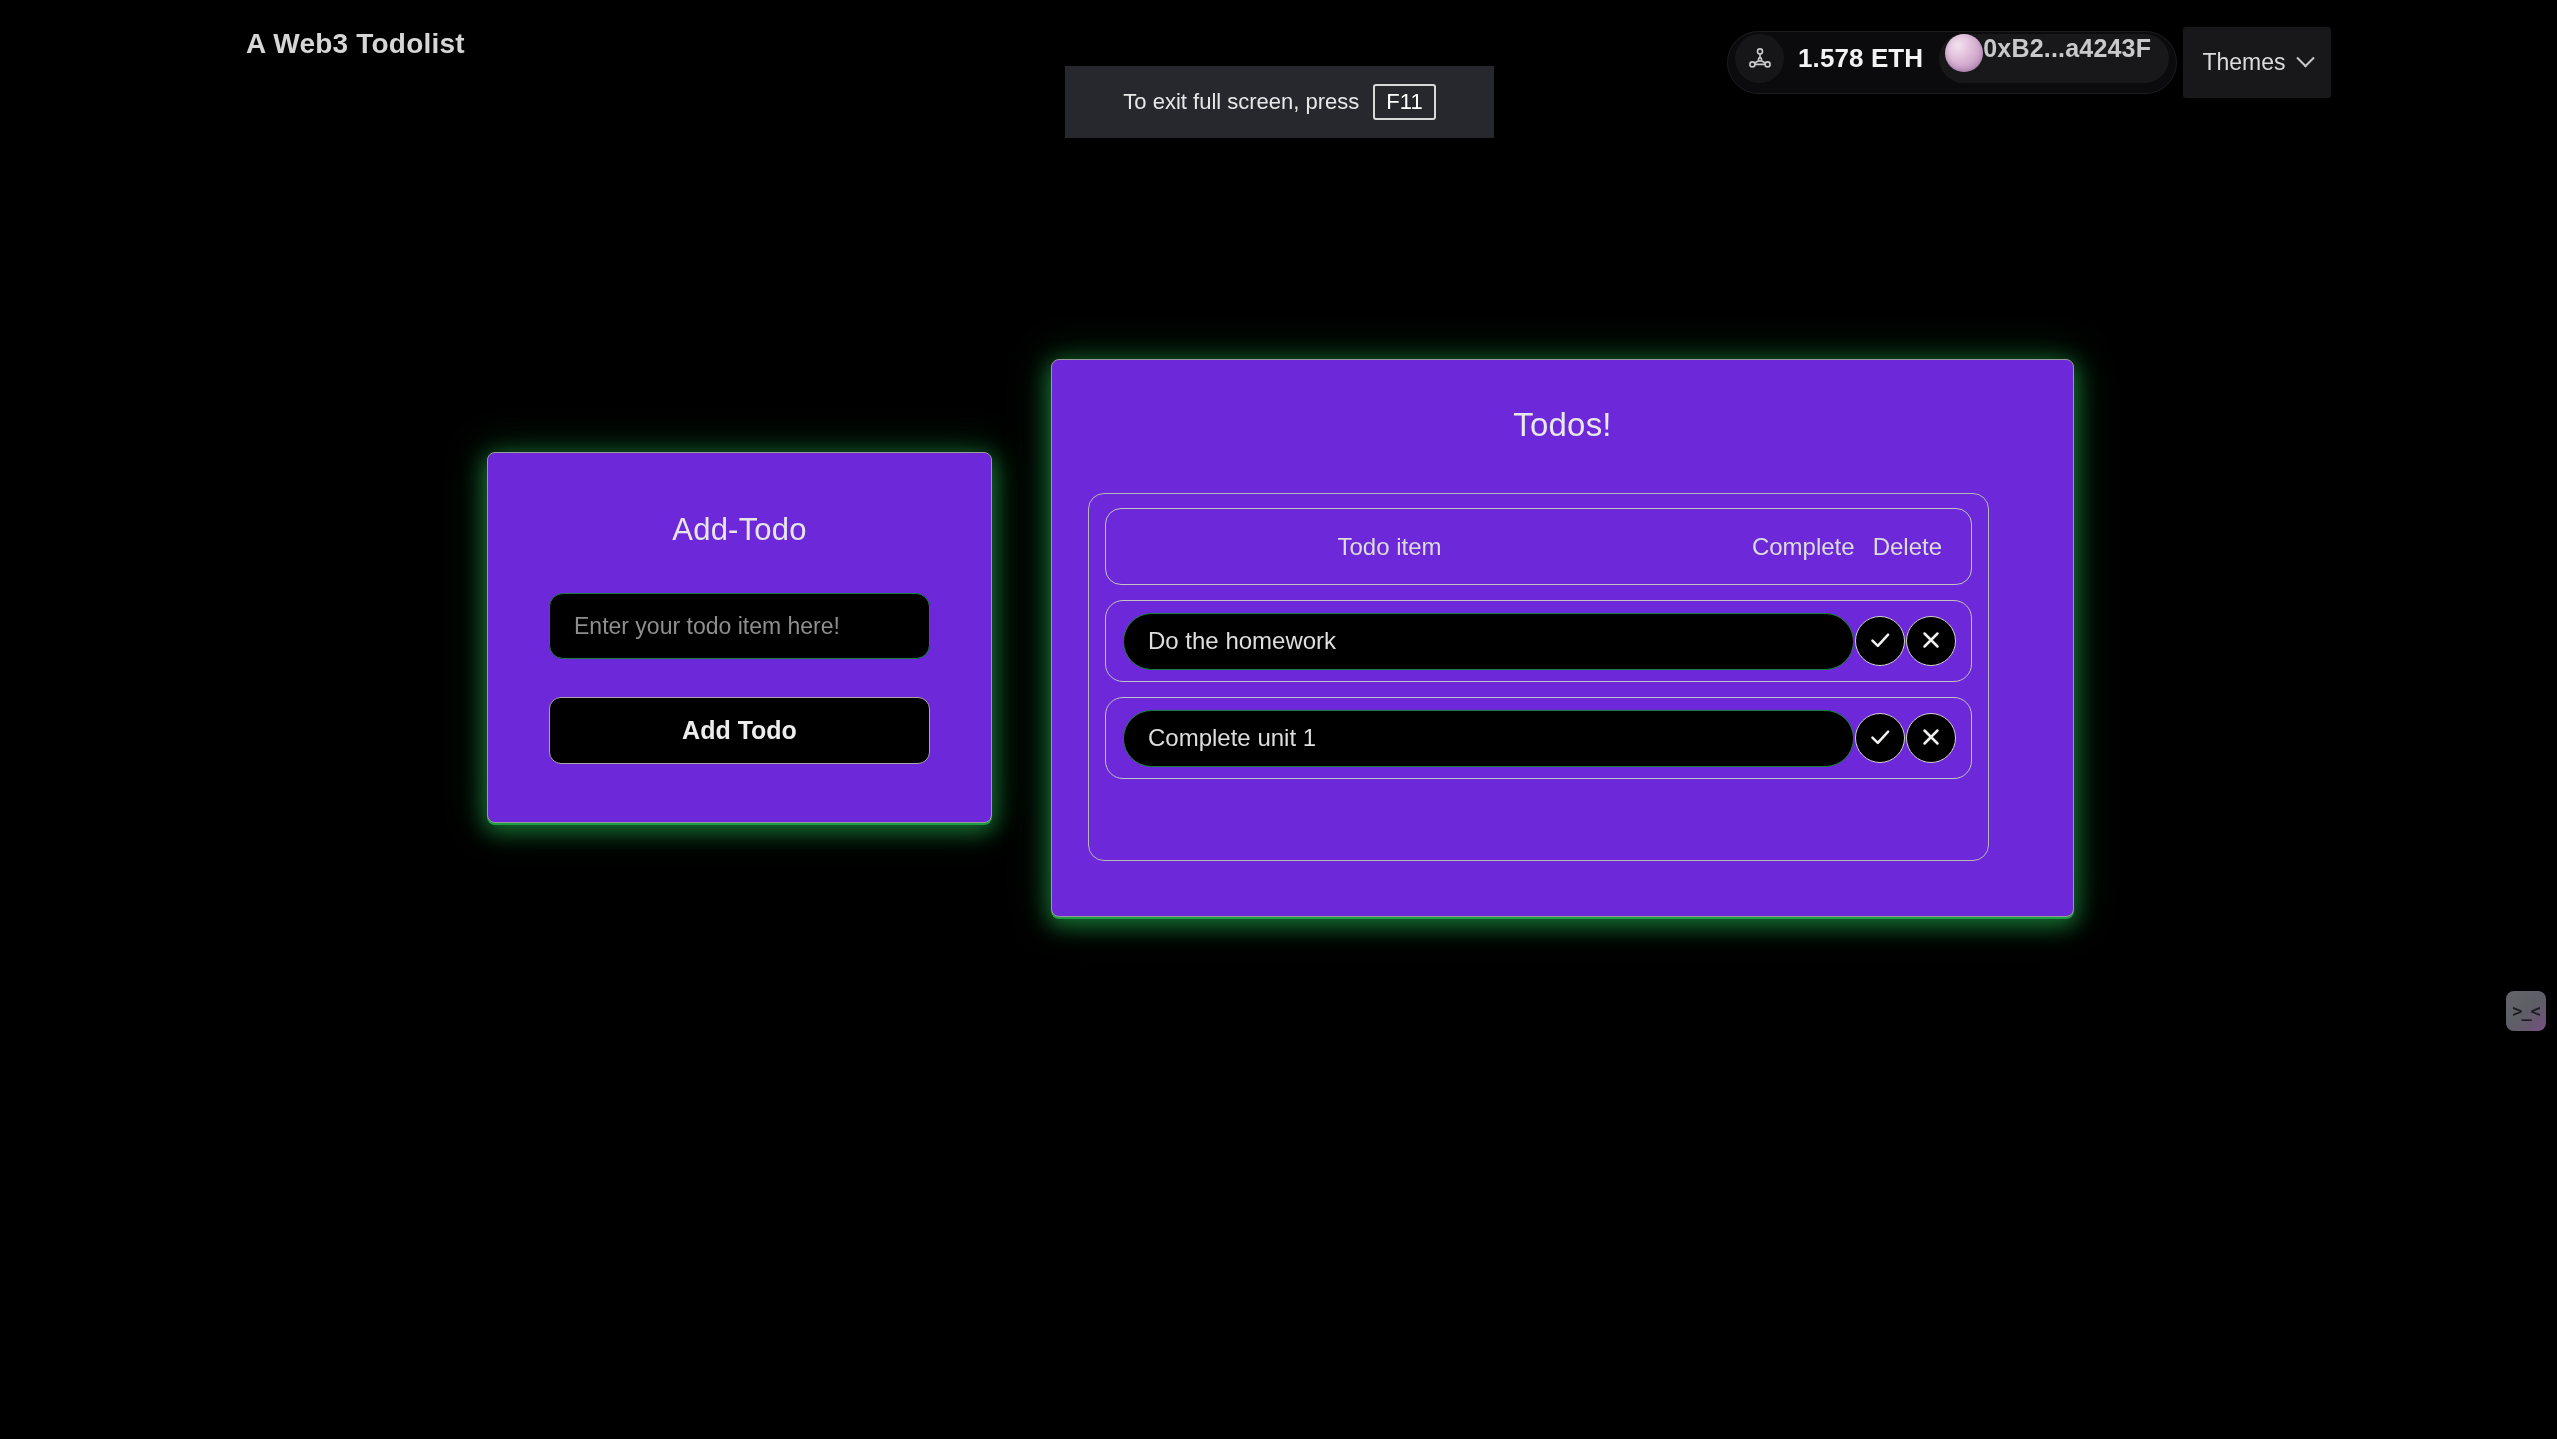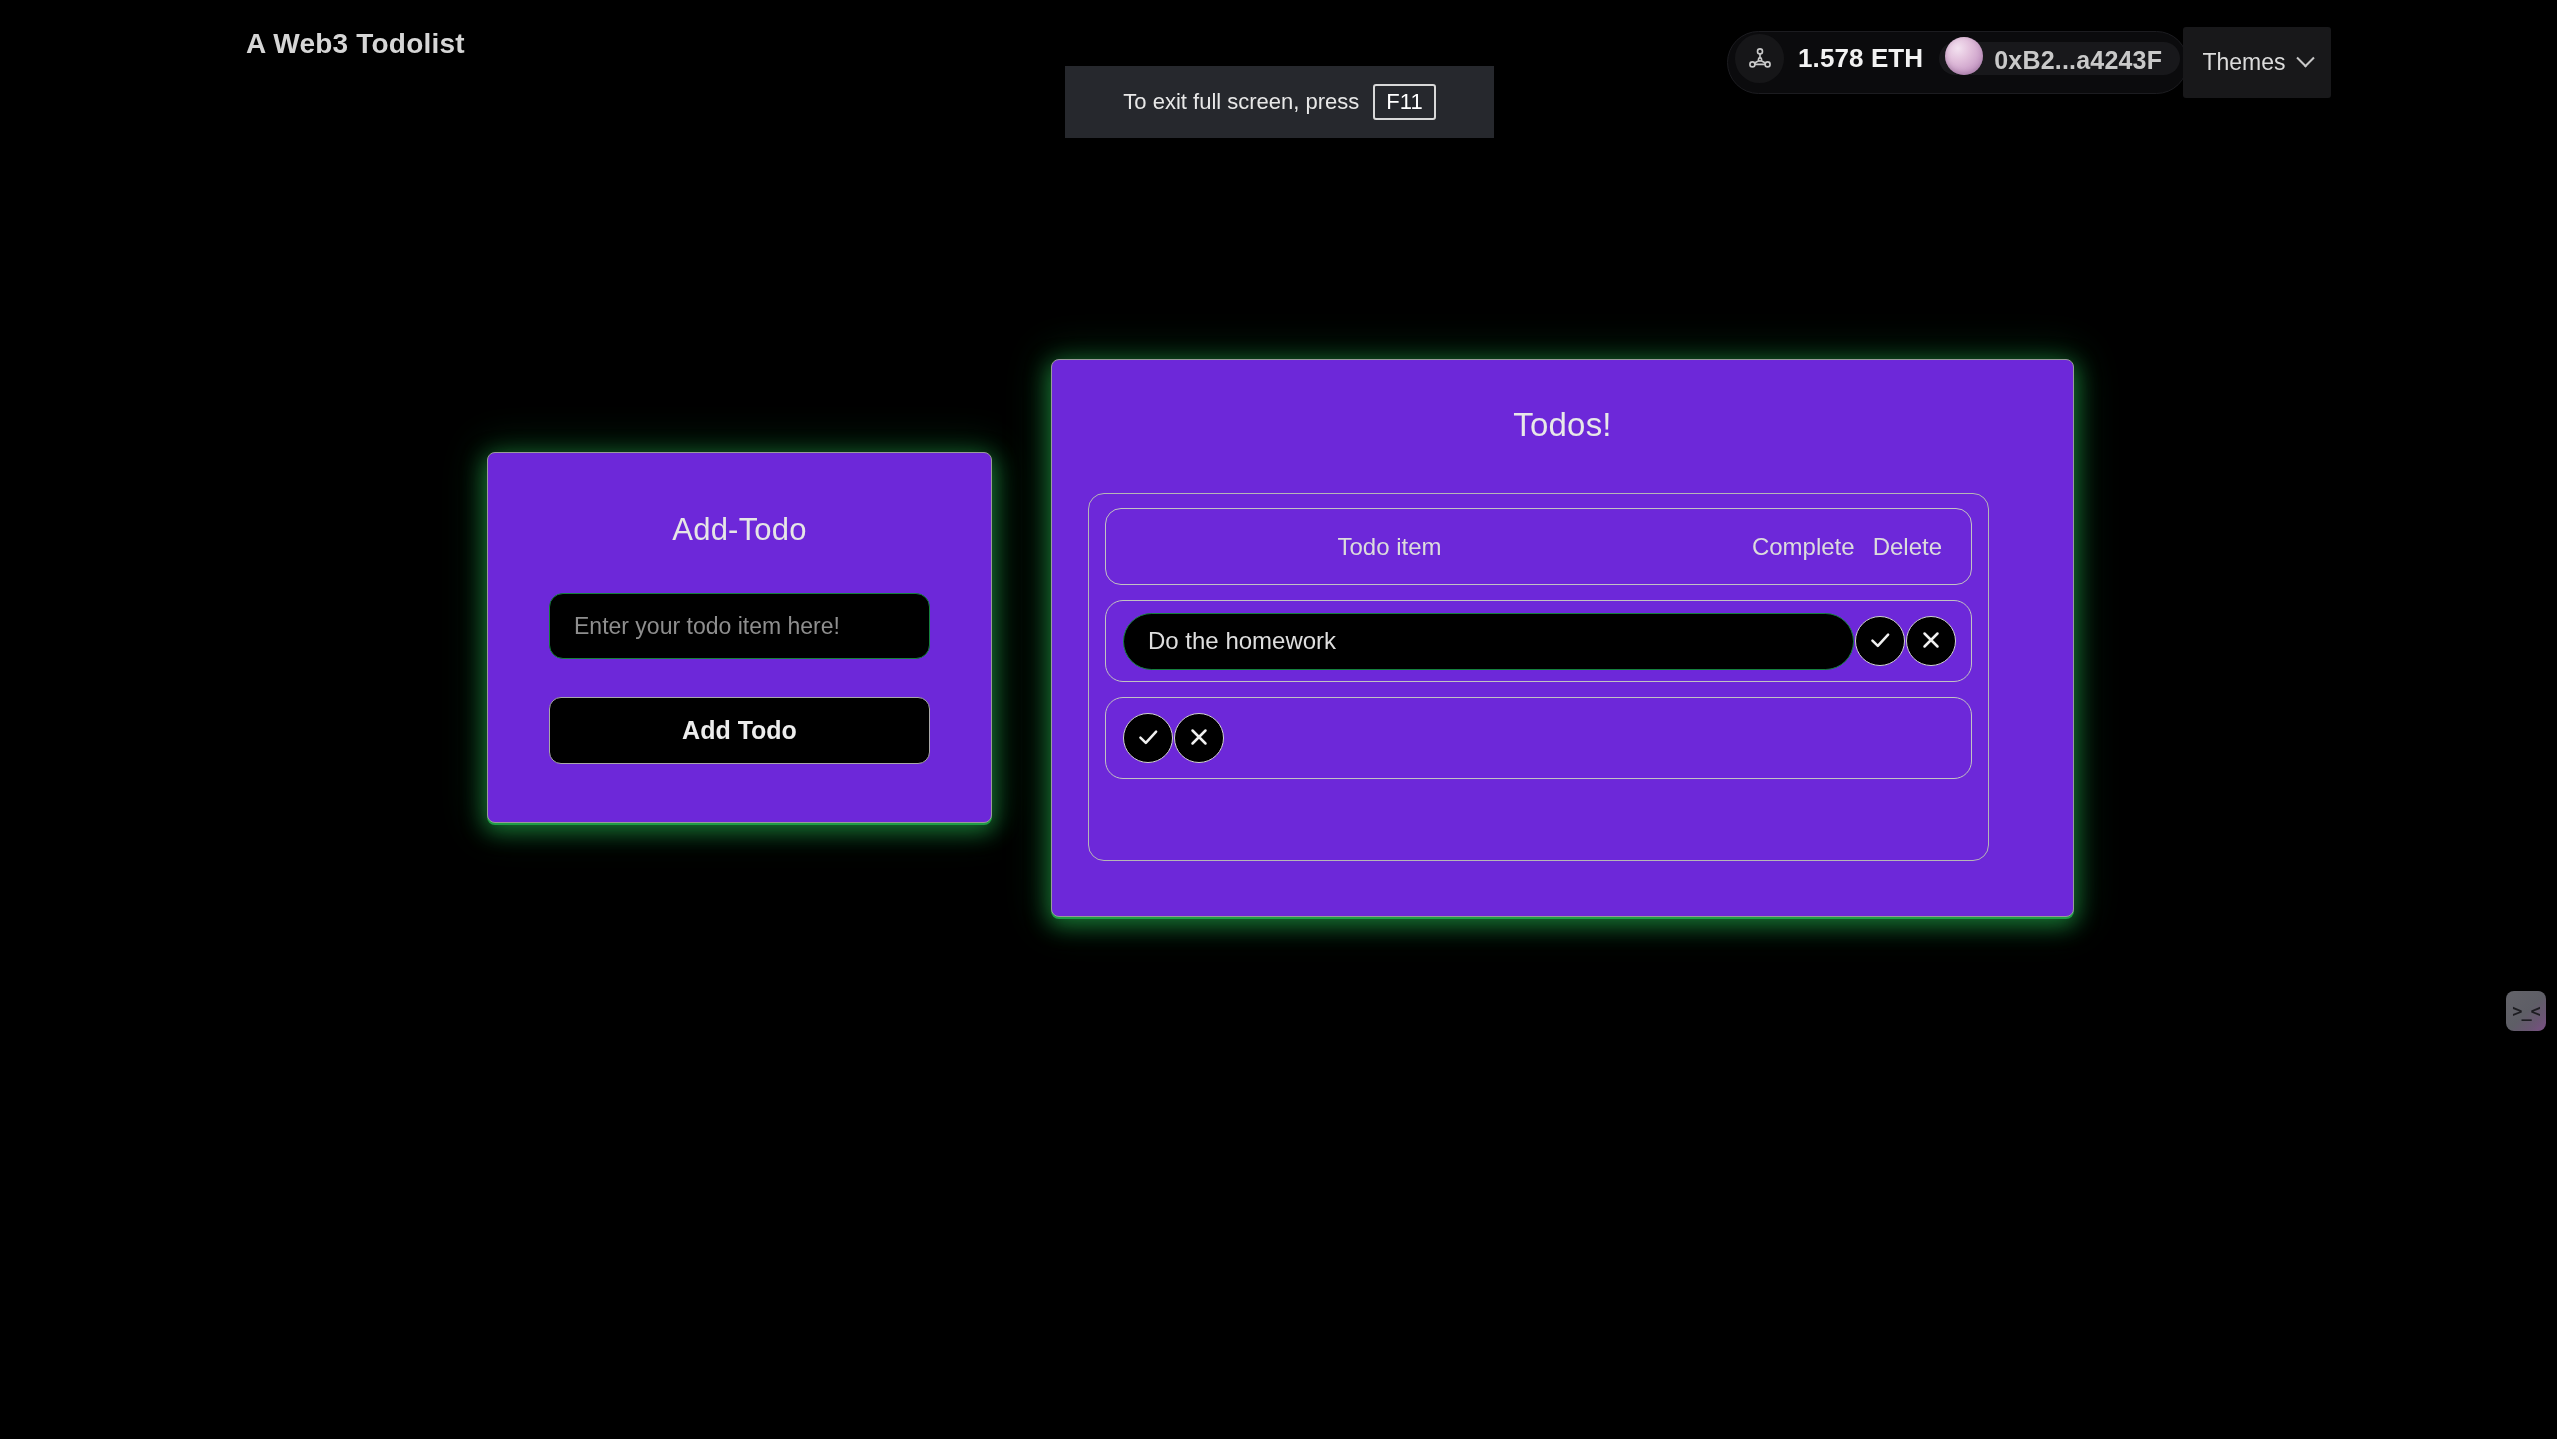--- a/index.html
+++ b/index.html
@@ -90,26 +90,25 @@
   }
   .eth-balance {
     font-size: 26px;
     font-weight: 700;
     color: #f2f2f2;
     padding: 0 16px 0 14px;
     white-space: nowrap;
     letter-spacing: 0.1px;
   }
   .addr-chip {
-    height: 33px;
+    height: 49px;
     background: #18181b;
     border-radius: 999px;
     display: flex;
-    align-items: flex-end;
-    gap: 11px;
+    align-items: flex-start;
     padding: 0 18px 0 6px;
   }
   .avatar {
     width: 38px; height: 38px;
     border-radius: 50%;
     flex: none;
     background: radial-gradient(circle at 34% 30%, #f3e2f0 0%, #e3c2dd 32%, #cfa5cc 62%, #b98bbd 100%);
     box-shadow: inset 0 -2px 5px rgba(110,70,110,0.35);
   }
   .addr-text {
@@ -393,20 +392,21 @@
         <button class="icon-btn">
           <span>
             <svg width="26" height="26" viewBox="0 0 24 24" fill="none" stroke="#f0f0f0" stroke-width="2.3" stroke-linecap="round">
               <path d="M6 6 18 18M18 6 6 18"></path>
             </svg>
           </span>
         </button>
       </div>
 
       <div class="todo-row">
+        <input class="todo-field" type="text" value="Complete unit 1" style="">
         <button class="icon-btn">
           <span>
             <svg width="26" height="26" viewBox="0 0 24 24" fill="none" stroke="#f0f0f0" stroke-width="2.3" stroke-linecap="round" stroke-linejoin="round">
               <path d="M5 12.5 10 17.5 19.5 7"></path>
             </svg>
           </span>
         </button>
         <button class="icon-btn">
           <span>
             <svg width="26" height="26" viewBox="0 0 24 24" fill="none" stroke="#f0f0f0" stroke-width="2.3" stroke-linecap="round">

